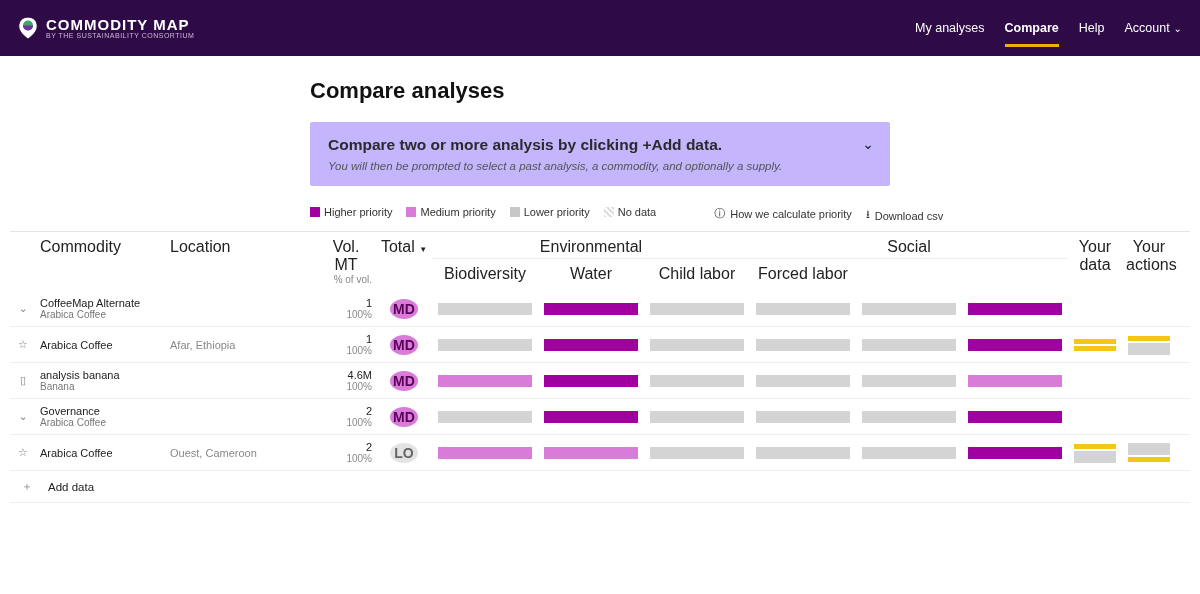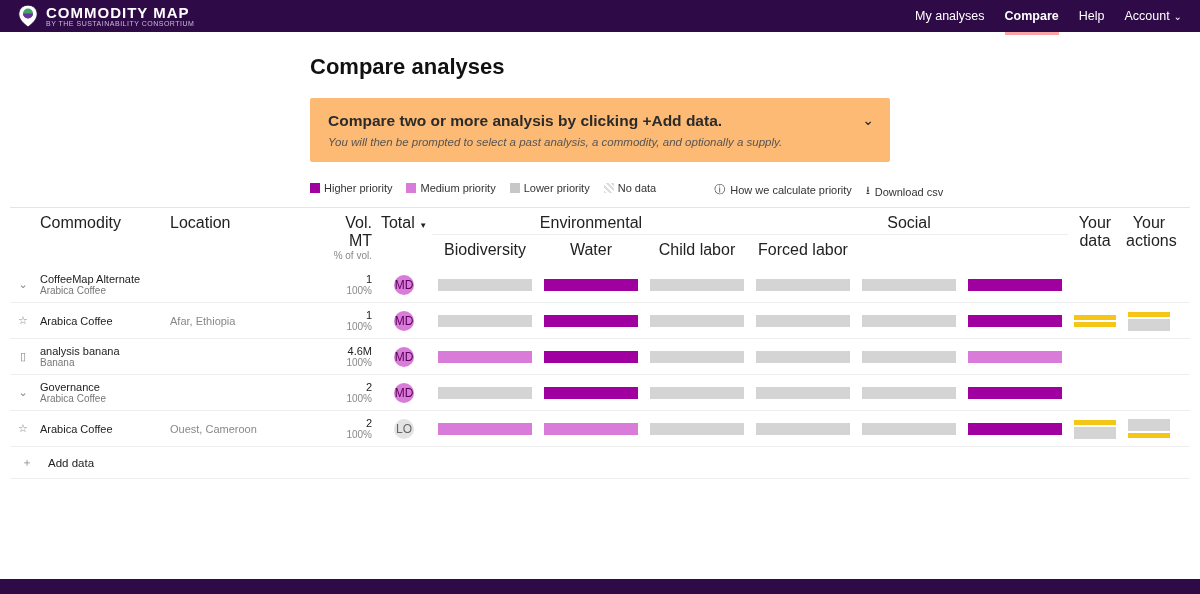--- a/index.html
+++ b/index.html
@@ -1,33 +1,33 @@
 <!DOCTYPE html>
 <html><head>
 <meta charset="utf-8">
 <style>
   * { box-sizing: border-box; margin: 0; padding: 0; }
   body { font-family: "Segoe UI", Arial, sans-serif; background: #fff; color: #222; width: 1200px; }
 
   
-  .hdr { background: #2e0a47; color: #fff; height: 32px; display: flex; align-items: center; padding: 0 18px; justify-content: space-between; }
+  .hdr { background: #2e0a47; color: #fff; height: 56px; display: flex; align-items: center; padding: 0 18px; justify-content: space-between; }
   .brand { display: flex; align-items: center; gap: 8px; }
   .brand-txt { display: flex; flex-direction: column; line-height: 1; }
   .brand-title { font-size: 15px; font-weight: 700; letter-spacing: 1px; }
   .brand-sub { font-size: 7px; letter-spacing: 0.5px; color: #cbb8d9; }
   .nav { display: flex; align-items: center; gap: 20px; font-size: 12.5px; }
   .nav-item { cursor: pointer; }
-  .nav-item.active { border-bottom: 3px solid #fca5a5; padding-bottom: 9px; margin-bottom: -12px; font-weight: 600; }
+  .nav-item.active { border-bottom: 3px solid #eab308; padding-bottom: 9px; margin-bottom: -12px; font-weight: 600; }
   .nav-acct { display: flex; align-items: center; gap: 4px; }
 
   
   .main { padding: 22px 0 40px 0; }
   .page-title { font-size: 22px; font-weight: 600; margin-left: 310px; margin-bottom: 18px; color: #111; }
 
-  .banner { margin-left: 310px; width: 580px; background: #fdba74; border-radius: 2px; padding: 14px 18px; position: relative; margin-bottom: 20px; }
+  .banner { margin-left: 310px; width: 580px; background: #c4b5fd; border-radius: 2px; padding: 14px 18px; position: relative; margin-bottom: 20px; }
   .banner-title { font-size: 15.5px; font-weight: 600; color: #2b2b2b; margin-bottom: 6px; }
   .banner-sub { font-size: 11.5px; font-style: italic; color: #555; }
   .banner-chev { position: absolute; right: 16px; top: 14px; font-size: 14px; cursor: pointer; }
 
   
   .legend-row { margin-left: 310px; display: flex; align-items: flex-start; gap: 14px; font-size: 11px; color: #333; margin-bottom: 6px; }
   .sw { width: 10px; height: 10px; display: inline-block; margin-right: 4px; vertical-align: -1px; }
   .sw.hp { background: #a100a1; }
   .sw.mp { background: #d97bd9; }
   .sw.lp { background: #c7c7c7; }
@@ -48,21 +48,21 @@
   .thead-top { display: flex; }
 
   .row { display: flex; align-items: center; border-bottom: 1px solid #eee; font-size: 11px; padding: 4px 0; min-height: 36px; }
   .cell { padding: 2px 4px; }
   .vol-main { text-align: right; color: #222; }
   .vol-sub { text-align: right; color: #888; font-size: 10px; }
   .comm-main { color: #222; }
   .comm-sub { color: #777; font-size: 10px; }
   .loc-txt { color: #888; }
 
-  .badge { width: 20px; height: 20px; border-radius: 50%; display: inline-flex; align-items: center; justify-content: center; font-size: 12px; font-weight: 400; }
+  .badge { width: 28px; height: 20px; border-radius: 50%; display: inline-flex; align-items: center; justify-content: center; font-size: 14px; font-weight: 700; }
   .badge.md { background: #d97bd9; color: #5a005a; }
   .badge.lo { background: #e3e3e3; color: #666; }
 
   .bar { height: 12px; margin: 1px 2px; border-radius: 0; }
   .bar.hp { background: #a100a1; }
   .bar.mp { background: #d97bd9; }
   .bar.lp { background: #d4d4d4; }
   .bar.yd { background: #f5c518; height: 5px; margin: 2px 2px; }
 
   .add-row { display: flex; align-items: center; gap: 8px; font-size: 11.5px; padding: 8px 4px; cursor: pointer; border-bottom: 1px solid #eee; }
@@ -124,21 +124,21 @@
         <span>Download csv</span>
       </span>
   </div>
 
   <div class="tbl-wrap">
     <div>
       <div class="thead-top" style="display:flex;">
         <div class="th col-icon"></div>
         <div class="th col-comm">Commodity</div>
         <div class="th col-loc">Location</div>
-        <div class="th col-vol" style="display:flex;flex-direction:column;align-items:flex-end;">
+        <div class="th col-vol" style="display:flex;flex-direction:column;align-items:flex-end;text-align:center;">
           <span>Vol. MT</span>
           <span style="color:#888;font-size:10px;">% of vol.</span>
         </div>
         <div class="th col-total"><span>Total</span> <span style="font-size:8px;">▼</span></div>
         <div style="display:flex;flex-direction:column;">
           <div style="display:flex;">
             <div class="th th-group" style="width:318px;">Environmental</div>
             <div class="th th-group" style="width:318px;">Social</div>
           </div>
           <div style="display:flex;">

